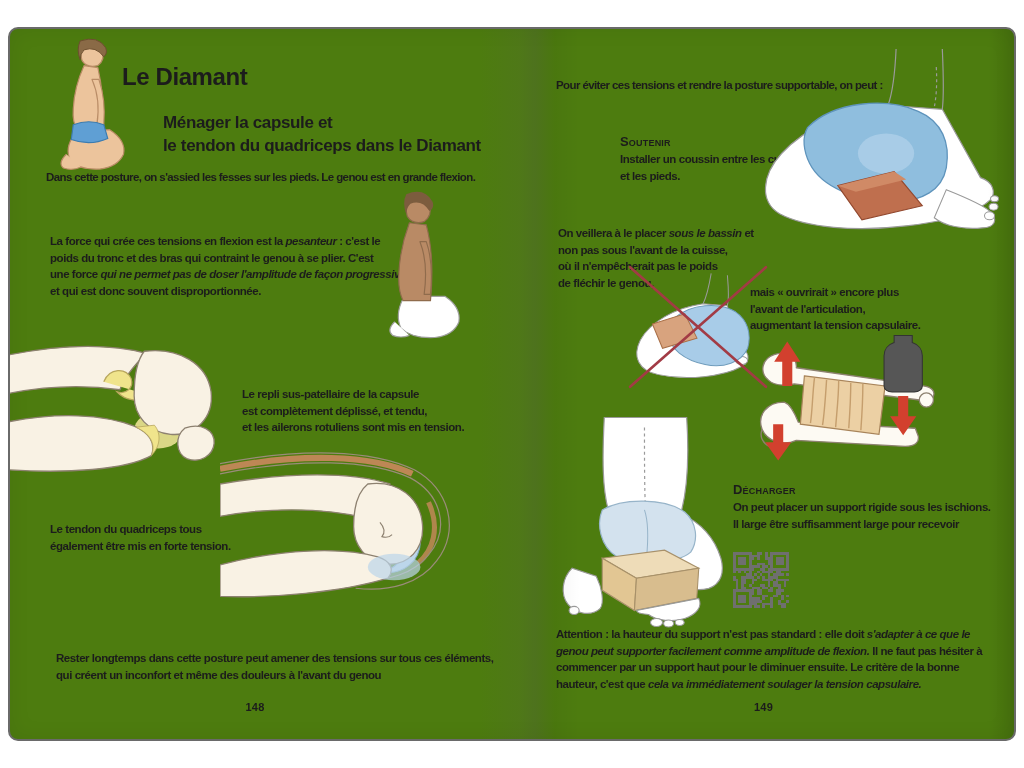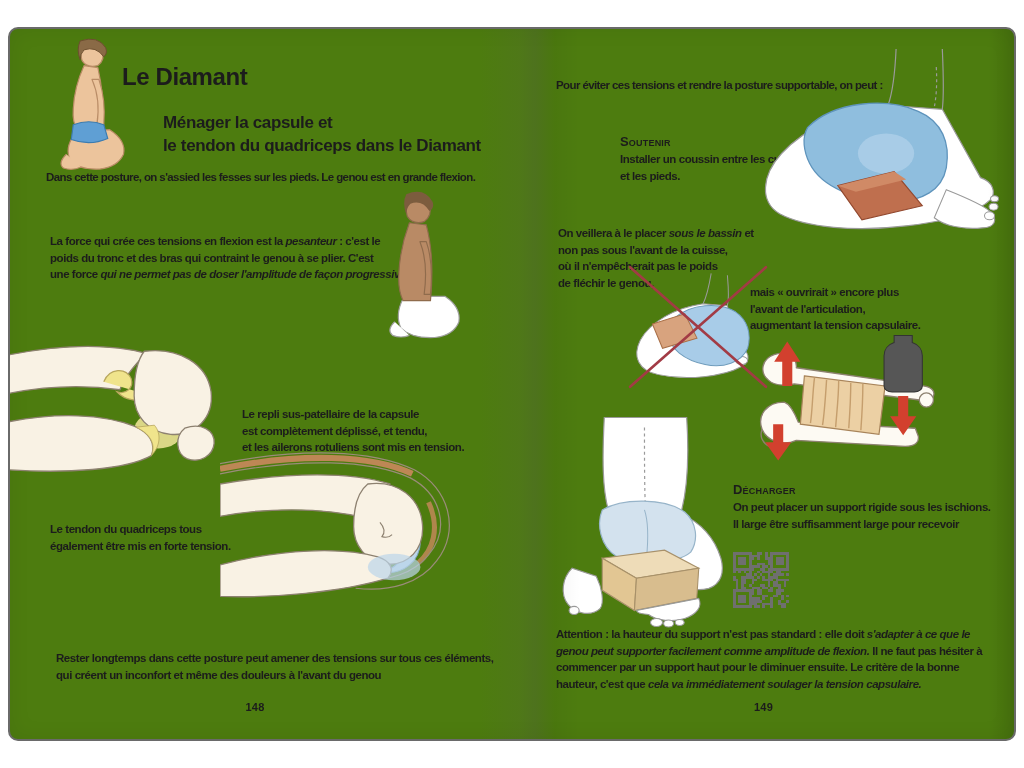--- a/index.html
+++ b/index.html
@@ -52,20 +52,21 @@
       <div class="subtitle">Ménager la capsule et</div>
       <div class="subtitle">le tendon du quadriceps dans le Diamant</div>
     </div>
 
     <div class="abs t b7" style="left:36px;top:140px;">Dans cette posture, on s'assied les fesses sur les pieds. Le genou est en grande flexion.</div>
 
     <div class="abs t" style="left:40px;top:204px;">
       <div><span>La force qui crée ces tensions en flexion est la </span><span class="i">pesanteur</span><span> : c'est le</span></div>
       <div>poids du tronc et des bras qui contraint le genou à se plier. C'est</div>
       <div><span>une force </span><span class="i">qui ne permet pas de doser l'amplitude de façon progressive,</span></div>
+      <div>et qui est donc souvent disproportionnée.</div>
     </div>
 
     <div class="abs" style="left:352px;top:160px;width:118px;height:158px;">
       <svg viewBox="0 0 110 150" width="118" height="158">
         <g stroke="#a0a0a0" stroke-width="1.1" fill="#ffffff" stroke-linejoin="round">
           <path d="M38,104 Q30,120 36,132 Q46,142 68,141 Q86,139 91,126 Q93,112 78,102 L44,102 Z"></path>
           <path d="M30,126 Q22,134 28,139 Q36,142 44,139"></path>
         </g>
         <g stroke="#8f6b4c" stroke-width="1.1" fill="#b98a65" stroke-linejoin="round">
           <path d="M44,32 Q35,56 34,80 Q33,96 38,106 L64,106 Q68,64 60,34 Z"></path>
@@ -85,21 +86,21 @@
         <path d="M96,52 C102,38 118,38 123,49 C126,58 118,65 109,62 C117,71 132,73 143,66" fill="#f0e48c" stroke="#b9a75e" stroke-width="1.2"></path>
         <g fill="#f9f2e4" stroke="#8d8170" stroke-width="1.3" stroke-linejoin="round">
           <path d="M136,22 C170,18 198,34 202,62 C205,88 186,106 162,104 C140,102 126,86 126,66 C126,48 128,32 136,22 Z"></path>
           <path d="M176,98 C192,92 206,100 205,113 C204,125 191,133 178,128 C167,123 166,106 176,98 Z"></path>
           <path d="M0,92 C50,82 96,84 126,96 C140,102 148,112 143,125 C118,139 60,143 0,139 Z"></path>
         </g>
         <path d="M128,97 C141,103 148,113 143,125 C152,116 153,103 146,95 Z" fill="#f0e48c" stroke="#b9a75e" stroke-width="0.8"></path>
       </svg>
     </div>
 
-    <div class="abs t" style="left:232px;top:357px;margin-top:20px;">
+    <div class="abs t" style="left:232px;top:357px;">
       <div>Le repli sus-patellaire de la capsule</div>
       <div>est complètement déplissé, et tendu,</div>
       <div>et les ailerons rotuliens sont mis en tension.</div>
     </div>
 
     <div class="abs" style="left:210px;top:414px;width:248px;height:168px;">
       <svg viewBox="0 0 245 165" width="248" height="168">
         <path d="M0,25 C80,9 150,11 190,30" fill="none" stroke="#d98a66" stroke-width="6" opacity="0.8"></path>
         <path d="M206,58 C218,84 210,106 196,118" fill="none" stroke="#d98a66" stroke-width="5" opacity="0.7"></path>
         <path d="M0,20 C80,4 150,6 192,26 C226,44 238,86 214,116 C198,138 168,147 134,143" fill="none" stroke="#9a8c7a" stroke-width="1.2"></path>

